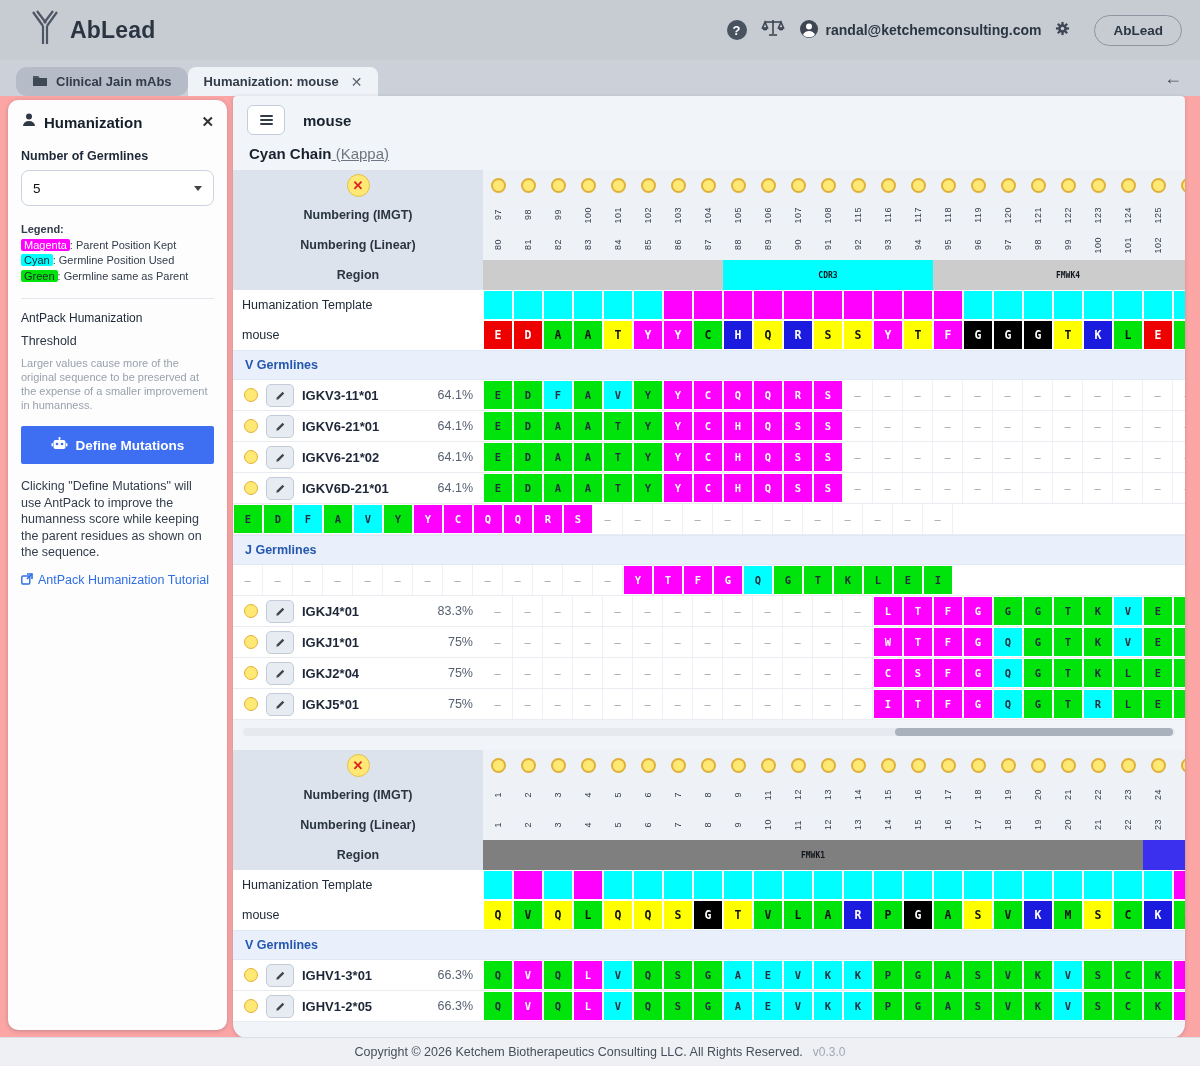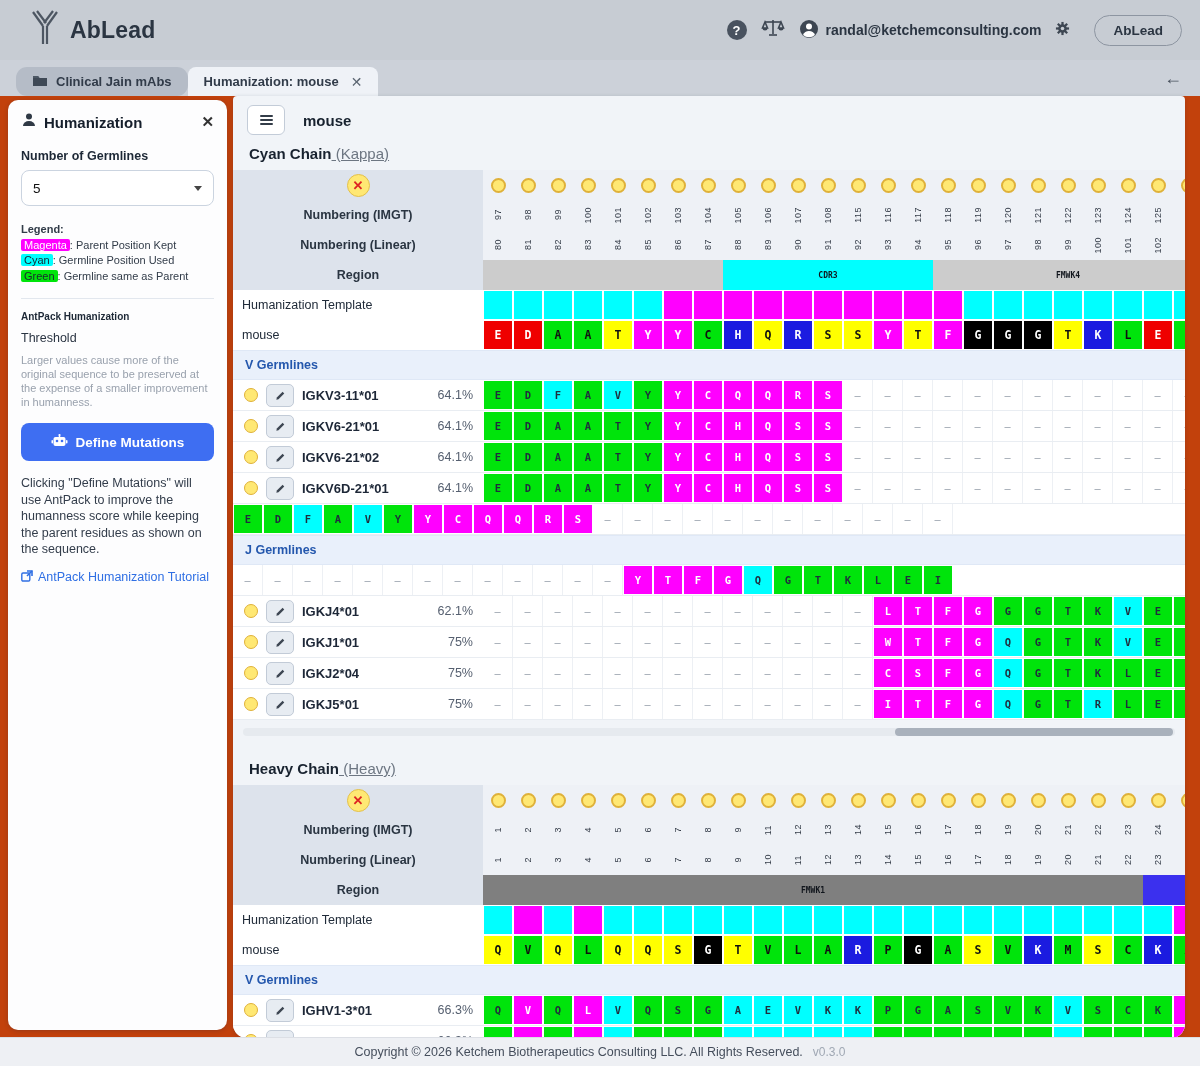--- a/index.html
+++ b/index.html
@@ -22,42 +22,42 @@
   
   .tabstrip{position:absolute;top:60px;left:0;width:100%;height:36px;background:#ccd1d9;}
   .tabs{position:absolute;left:16px;bottom:0;display:flex;}
   .tab{height:29px;display:flex;align-items:center;gap:8px;padding:0 16px;border-radius:8px 8px 0 0;
        font-size:13px;font-weight:bold;color:#313b49;}
   .tab.inactive{background:#b5bcc7;border-radius:11px;}
   .tab.active{background:#eff2f7;}
   .tab-close{font-size:14px;color:#5c6672;margin-left:4px;font-weight:normal;}
   .back-arrow{position:absolute;right:18px;top:8px;font-size:18px;color:#49525f;}
 
-  .workspace{position:absolute;top:96px;left:0;width:100%;height:942px;background:#c2410c;}
+  .workspace{position:absolute;top:96px;left:0;width:100%;height:942px;background:#fca5a5;}
 
   
   .sidebar{position:absolute;left:8px;top:4px;width:219px;height:930px;background:#fdfdfe;
            border-radius:10px;box-shadow:0 1px 4px rgba(30,40,60,.25);padding:12px 13px;box-sizing:border-box;}
   .sb-title-row{display:flex;align-items:center;gap:7px;}
   .sb-title{font-size:15px;font-weight:bold;color:#161f2c;flex:1;}
   .sb-close{font-size:15px;color:#333;font-weight:bold;}
   .sb-label{font-size:12.5px;font-weight:bold;color:#1d2836;margin-top:17px;}
   .sb-select{margin-top:7px;height:34px;border:1px solid #cbd4e0;border-radius:8px;background:#fff;
              display:flex;align-items:center;justify-content:space-between;padding:0 11px;font-size:13.5px;color:#111;}
   .chev{width:0;height:0;border-left:4px solid transparent;border-right:4px solid transparent;border-top:5px solid #444;}
   .legend{margin-top:16px;font-size:11px;color:#323c49;line-height:15.5px;}
   .legend-title{font-weight:bold;}
   .swatch{padding:0 3px;border-radius:2px;}
   .sb-hr{border:none;border-top:1px solid #e2e7ee;margin:14px 0 12px;}
-  .sb-h2{font-size:10px;font-weight:bold;color:#1d2836;}
+  .sb-h2{font-size:12px;font-weight:normal;color:#1d2836;}
   .sb-sub{font-size:12.5px;color:#2a3442;margin-top:9px;}
   .sb-input{margin-top:5px;width:100%;height:28px;border:1px solid #cbd4e0;border-radius:4px;
             padding:0 8px;font-size:13px;color:#111;box-sizing:border-box;font-family:"Liberation Sans",sans-serif;}
   .sb-help{font-size:11px;color:#99a1ad;margin-top:8px;line-height:14px;}
-  .define-btn{margin-top:14px;width:100%;height:38px;border:none;border-radius:8px;background:#3e6ef2;
+  .define-btn{margin-top:14px;width:100%;height:38px;border:none;border-radius:2px;background:#3e6ef2;
               color:#fff;font-size:13.5px;font-weight:bold;display:flex;align-items:center;justify-content:center;gap:8px;cursor:pointer;
               font-family:"Liberation Sans",sans-serif;}
   .sb-para{font-size:12.5px;color:#333d4b;margin-top:14px;line-height:16.5px;}
   .sb-link{margin-top:12px;font-size:12.5px;color:#2f6fe4;display:flex;align-items:center;gap:5px;}
 
   
   .panel{position:absolute;left:233px;top:0;width:952px;height:942px;background:#f1f4f8;
          border-radius:4px 4px 14px 14px;box-shadow:0 1px 4px rgba(30,40,60,.2);overflow:hidden;}
   .toolbar{display:flex;align-items:center;gap:18px;padding:9px 14px 0;}
   .menu-btn{width:36px;height:28px;background:#fff;border:1px solid #c3ccd8;border-radius:6px;
@@ -772,21 +772,21 @@
             </div>
             <div class="trow row30 germ-row">
               <div class="germ-label">
                 <span class="mini-dot"></span>
                 <span class="pencil-btn">
                   <svg width="11" height="11" viewBox="0 0 12 12">
                     <path d="M1.5 10.5 L2 8.2 L8.3 1.9 L10.1 3.7 L3.8 10 Z" fill="#3d4652"></path>
                   </svg>
                 </span>
                 <span class="germ-name">IGKJ4*01</span>
-                <span class="germ-pct">62.1%</span>
+                <span class="germ-pct">83.3%</span>
               </div>
               <div class="cells">
                 <div class="cell dash-cell">–</div>
                 <div class="cell dash-cell">–</div>
                 <div class="cell dash-cell">–</div>
                 <div class="cell dash-cell">–</div>
                 <div class="cell dash-cell">–</div>
                 <div class="cell dash-cell">–</div>
                 <div class="cell dash-cell">–</div>
                 <div class="cell dash-cell">–</div>
@@ -921,21 +921,20 @@
                 <div class="cell seq-cell" style="background: rgb(0, 228, 11); color: rgb(31, 45, 61); font-size: 10.5px;">E</div>
                 <div class="cell seq-cell" style="background: rgb(0, 228, 11); color: rgb(31, 45, 61); font-size: 10.5px;">I</div>
               </div>
             </div>
             <div class="hscroll">
               <div class="hthumb"></div>
             </div>
             <div style="height: 14px;"></div>
           </div>
           <div>
-            <div class="chain-heading"><b>Heavy Chain</b><span class="sub"> (Heavy)</span></div>
             <div class="trow row30">
               <div class="tlabel hdr">
                 <div class="clear-btn">✕</div>
               </div>
               <div class="cells hdr-area">
                 <div class="cell">
                   <span class="dot"></span>
                 </div>
                 <div class="cell">
                   <span class="dot"></span>

